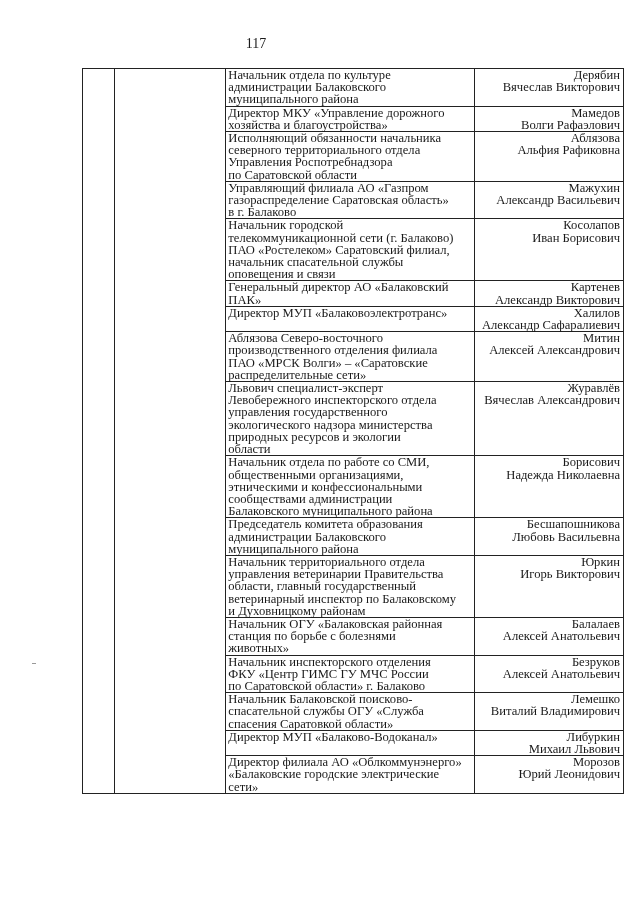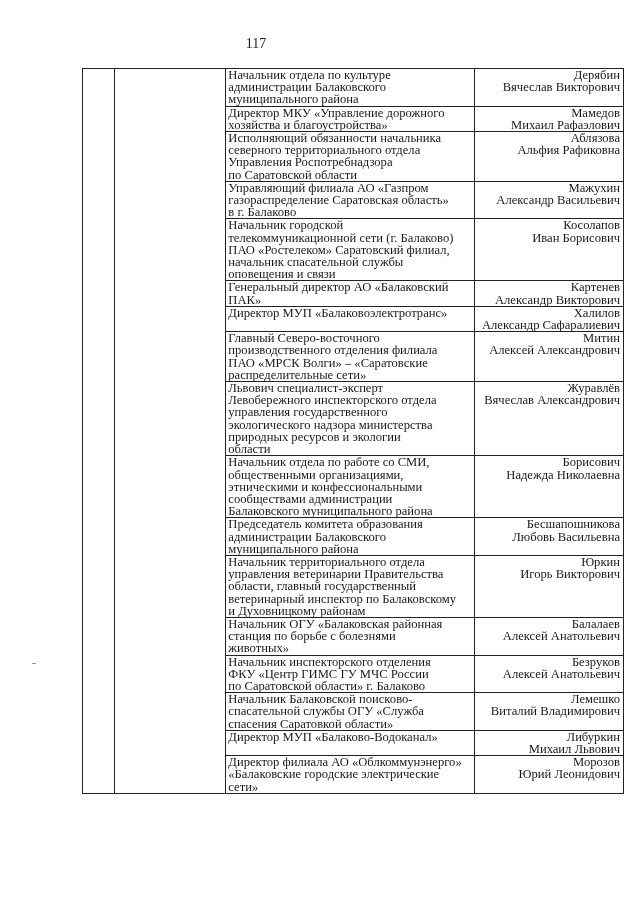--- a/index.html
+++ b/index.html
@@ -38,21 +38,21 @@
           <span class="line">Вячеслав Викторович</span>
         </td>
       </tr>
       <tr>
         <td class="c3">
           <span class="line">Директор МКУ «Управление дорожного</span>
           <span class="line">хозяйства и благоустройства»</span>
         </td>
         <td class="c4">
           <span class="line">Мамедов</span>
-          <span class="line">Михаил Рафаэлович</span>
+          <span class="line">Волги Рафаэлович</span>
         </td>
       </tr>
       <tr>
         <td class="c3">
           <span class="line">Исполняющий обязанности начальника</span>
           <span class="line">северного территориального отдела</span>
           <span class="line">Управления Роспотребнадзора</span>
           <span class="line">по Саратовской области</span>
         </td>
         <td class="c4">
@@ -98,21 +98,21 @@
         <td class="c3">
           <span class="line">Директор МУП «Балаковоэлектротранс»</span>
         </td>
         <td class="c4">
           <span class="line">Халилов</span>
           <span class="line">Александр Сафаралиевич</span>
         </td>
       </tr>
       <tr>
         <td class="c3">
-          <span class="line">Главный Северо-восточного</span>
+          <span class="line">Аблязова Северо-восточного</span>
           <span class="line">производственного отделения филиала</span>
           <span class="line">ПАО «МРСК Волги» – «Саратовские</span>
           <span class="line">распределительные сети»</span>
         </td>
         <td class="c4">
           <span class="line">Митин</span>
           <span class="line">Алексей Александрович</span>
         </td>
       </tr>
       <tr>

